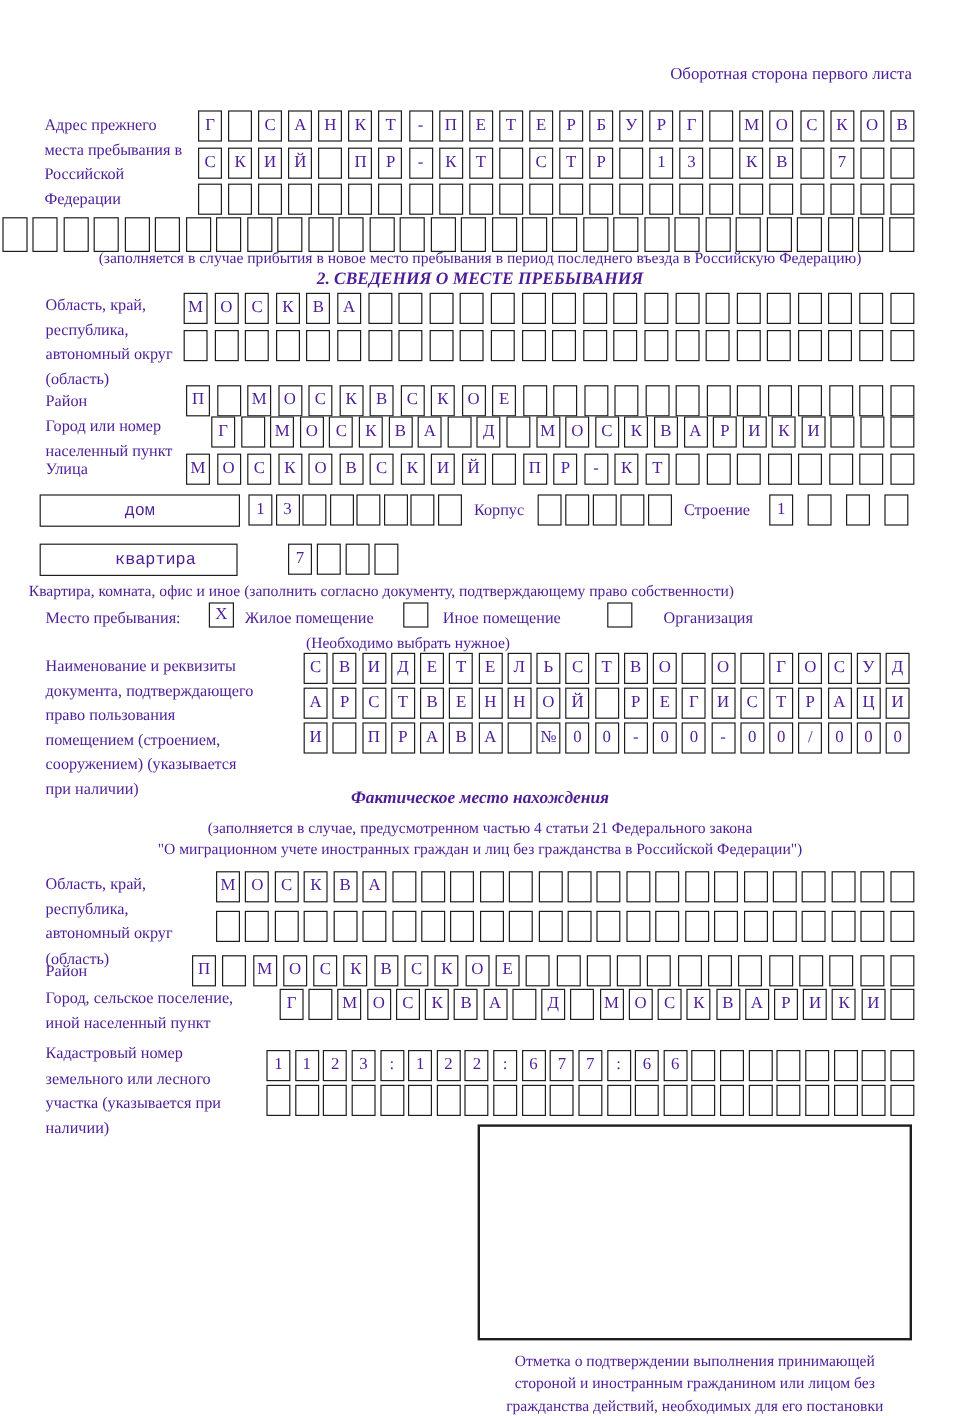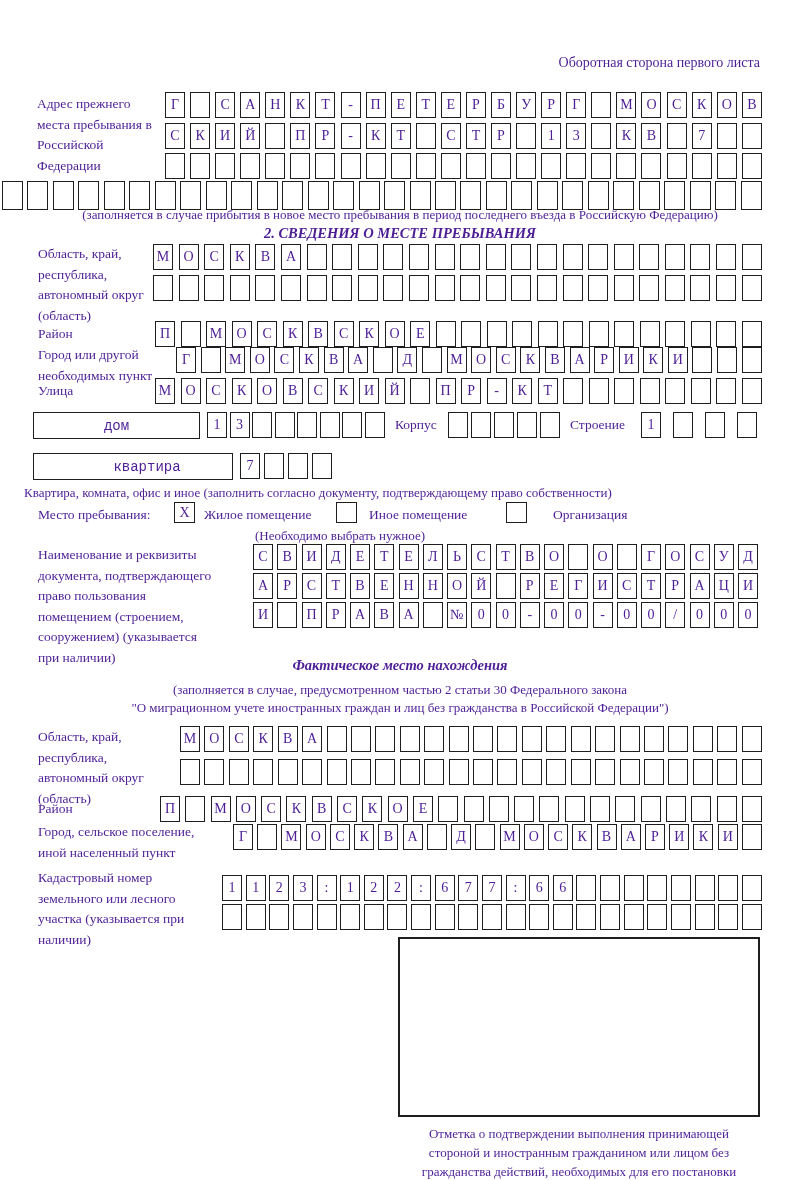--- a/index.html
+++ b/index.html
@@ -216,21 +216,21 @@
       <span class="cell"></span>
       <span class="cell"></span>
       <span class="cell"></span>
       <span class="cell"></span>
       <span class="cell"></span>
       <span class="cell"></span>
       <span class="cell"></span>
       <span class="cell"></span>
     </div>
 
-  <div class="lbl" style="top:313px;left:38px;width:125px;">Город или другой необходимых пункт</div>
+  <div class="lbl" style="top:313px;left:38px;width:125px;">Город или номер населенный пункт</div>
   <div class="cr" style="top:315px;left:176px;width:586px;">
       <span class="cell">Г</span>
       <span class="cell"></span>
       <span class="cell">М</span>
       <span class="cell">О</span>
       <span class="cell">С</span>
       <span class="cell">К</span>
       <span class="cell">В</span>
       <span class="cell">А</span>
       <span class="cell"></span>
@@ -299,21 +299,21 @@
       <span class="cell"></span>
     </div>
   <div class="lbl" style="top:383px;left:570px;">Строение</div>
   <div class="cr" style="top:380px;left:641px;width:116px;">
       <span class="cell">1</span>
       <span class="cell"></span>
       <span class="cell"></span>
       <span class="cell"></span>
     </div>
 
-  <div class="widebox" style="top:421px;left:33px;width:200px;padding-left:28px;">квартира</div>
+  <div class="widebox" style="top:421px;left:33px;width:165px;padding-left:28px;">квартира</div>
   <div class="cr" style="top:421px;left:240px;width:92px;">
       <span class="cell">7</span>
       <span class="cell"></span>
       <span class="cell"></span>
       <span class="cell"></span>
     </div>
   <div class="cap" style="top:452px;left:24px;">Квартира, комната, офис и иное (заполнить согласно документу, подтверждающему право собственности)</div>
 
   <div class="lbl" style="top:473px;left:38px;">Место пребывания:</div>
   <div class="chk" style="top:470px;left:174px;">X</div>
@@ -389,21 +389,21 @@
       <span class="cell">-</span>
       <span class="cell">0</span>
       <span class="cell">0</span>
       <span class="cell">/</span>
       <span class="cell">0</span>
       <span class="cell">0</span>
       <span class="cell">0</span>
     </div>
 
   <div class="cap center bold" style="top:624px;font-size:14.5px;">Фактическое место нахождения</div>
-  <div class="cap center" style="top:649px;">(заполняется в случае, предусмотренном частью 2 статьи 30 Федерального закона</div>
+  <div class="cap center" style="top:649px;">(заполняется в случае, предусмотренном частью 4 статьи 21 Федерального закона</div>
   <div class="cap center" style="top:667px;">"О миграционном учете иностранных граждан и лиц без гражданства в Российской Федерации")</div>
 
   <div class="lbl" style="top:695px;left:38px;width:130px;">Область, край, республика, автономный округ (область)</div>
   <div class="cr" style="top:694px;left:180px;width:582px;">
       <span class="cell">М</span>
       <span class="cell">О</span>
       <span class="cell">С</span>
       <span class="cell">К</span>
       <span class="cell">В</span>
       <span class="cell">А</span>

